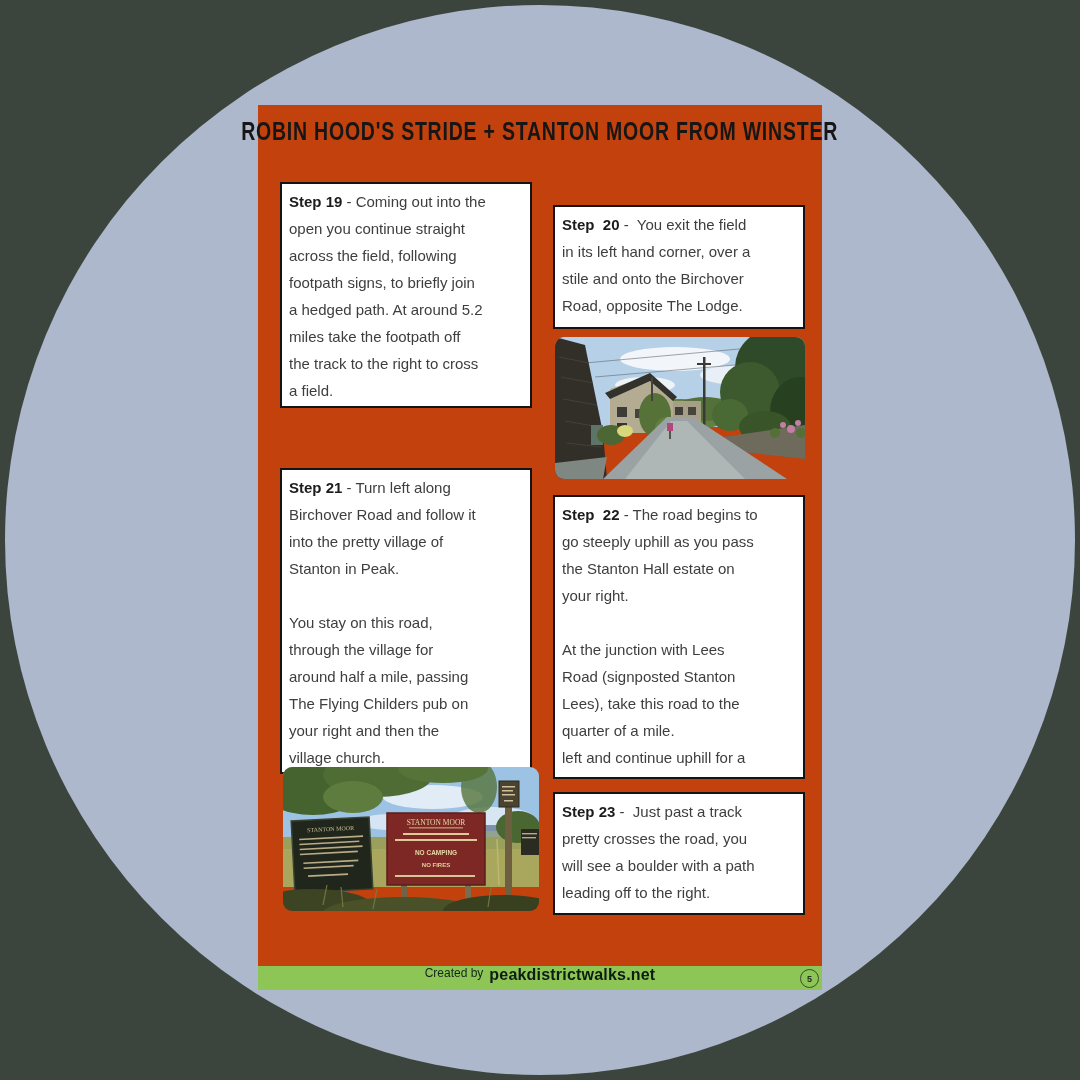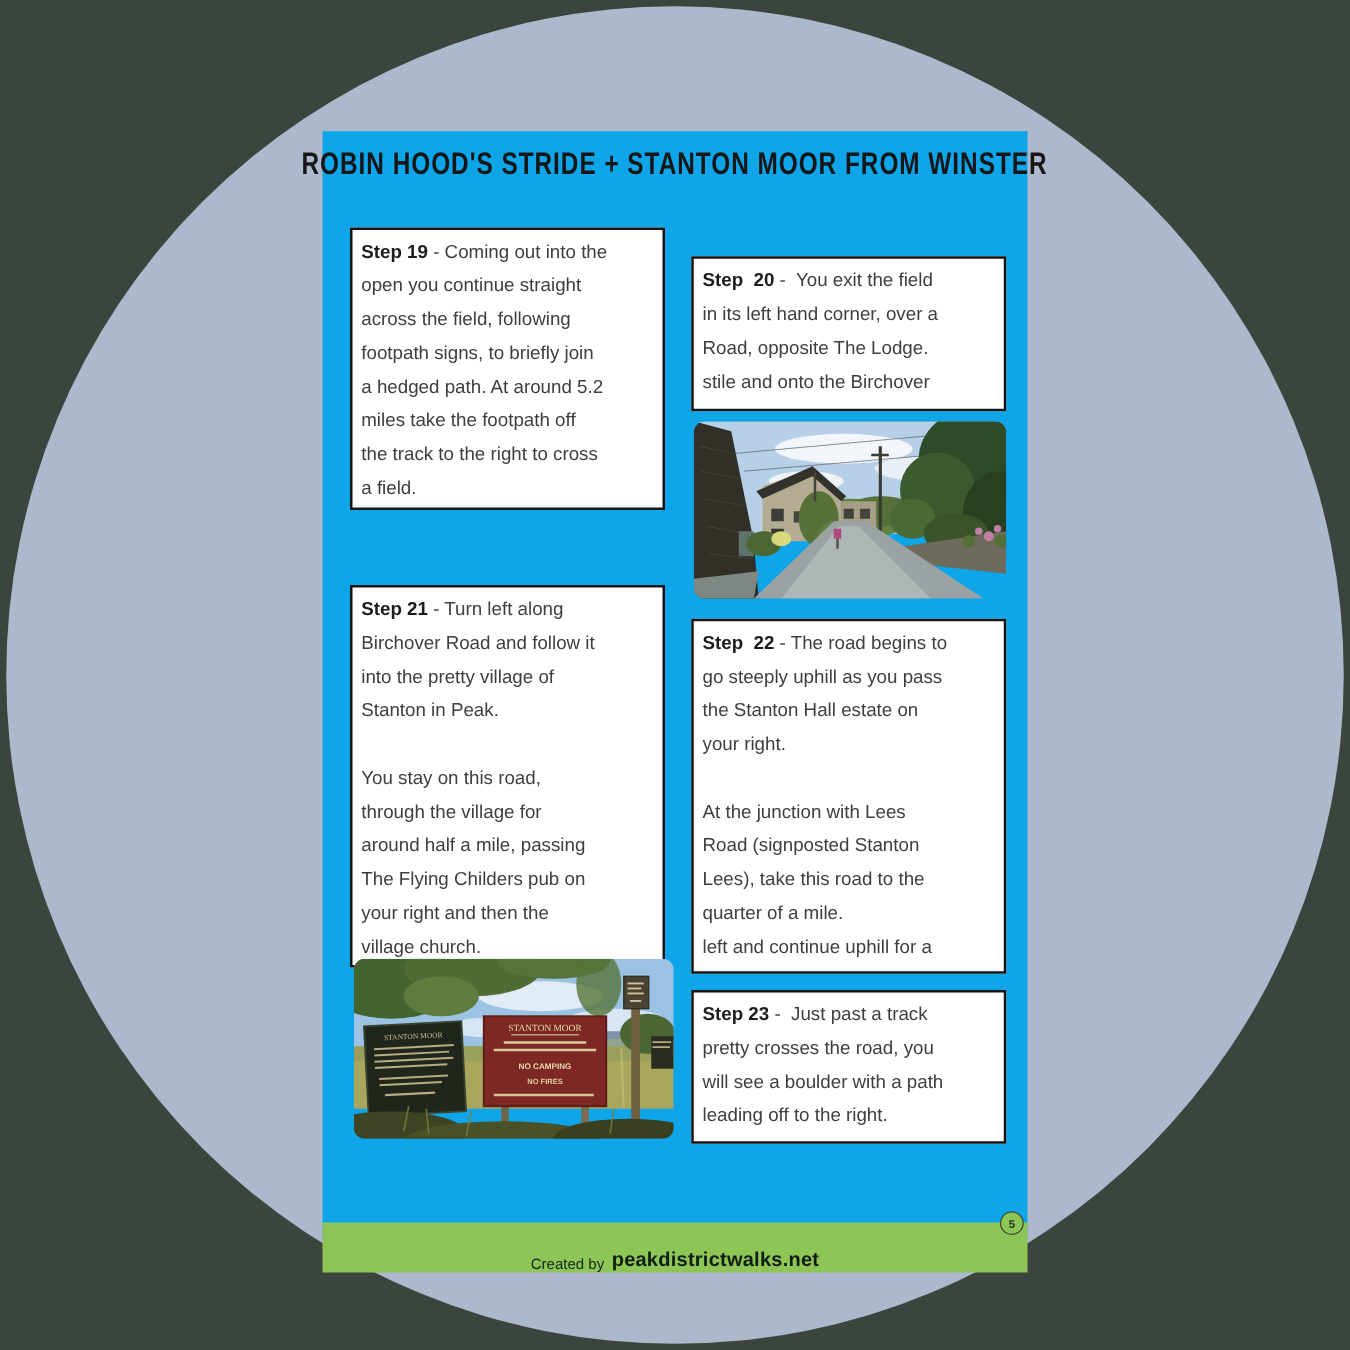--- a/index.html
+++ b/index.html
@@ -1,36 +1,36 @@
 <!DOCTYPE html>
 <html><head>
 <meta charset="utf-8">
 <style>
   html,body{margin:0;padding:0;}
   .stage{position:relative;width:1080px;height:1080px;overflow:hidden;background:#3b453e;
          font-family:"Liberation Sans",sans-serif;}
   .bg-circle{position:absolute;left:5px;top:5px;width:1070px;height:1070px;border-radius:50%;
              background:#aeb8cc;}
-  .page{position:absolute;left:258px;top:105px;width:564px;height:885px;background:#0ea5e9;}
+  .page{position:absolute;left:258px;top:105px;width:564px;height:885px;background:#c2410c;}
 
   .page-title{position:absolute;left:0;top:12px;width:564px;display:flex;justify-content:center;}
   .page-title span{display:inline-block;font-size:25px;font-weight:bold;letter-spacing:1px;
                    color:#161616;transform:scaleX(0.78);white-space:nowrap;
                    font-family:"Liberation Sans",sans-serif;}
 
   .stepbox{position:absolute;background:#fff;border:2px solid #141414;box-sizing:border-box;
            padding:4px 7px;overflow:hidden;}
   .line{white-space:pre;font-size:15px;line-height:27px;color:#3e3e3e;}
   .line strong{color:#1c1c1c;font-weight:bold;}
 
   .photo{position:absolute;border-radius:9px;overflow:hidden;}
   .photo svg{display:block;}
 
-  .footer-bar{position:absolute;left:0;top:861px;width:564px;height:40px;background:#8dc657;
-              display:flex;align-items:flex-end;justify-content:center;margin-top:12px;}
+  .footer-bar{position:absolute;left:0;top:861px;width:564px;height:24px;background:#8dc657;
+              display:flex;align-items:flex-start;justify-content:center;}
   .footer-text{color:#15241a;font-size:12px;}
   .footer-site{color:#0f1c12;font-weight:bold;font-size:16px;margin-left:6px;letter-spacing:0.2px;}
   .page-badge{position:absolute;left:542px;top:864px;width:19px;height:19px;border-radius:50%;
               background:#8dc657;border:1.5px solid #3c4a33;box-sizing:border-box;
               display:flex;align-items:center;justify-content:center;
               font-size:9px;font-weight:bold;color:#22301f;}
 </style>
 </head>
 <body>
 
@@ -152,22 +152,22 @@
             <line x1="60" y1="140" x2="58" y2="120"></line>
           <line x1="90" y1="142" x2="94" y2="122"></line>
             <line x1="205" y1="140" x2="208" y2="120"></line>
         </g>
       </svg>
     </div>
 
     <div class="stepbox" style="left:295px;top:100px;width:252px;height:124px;">
         <div class="line"><strong>Step  20</strong> -  You exit the field</div>
         <div class="line">in its left hand corner, over a</div>
+        <div class="line">stile and onto the Birchover</div>
         <div class="line">Road, opposite The Lodge.</div>
-        <div class="line">stile and onto the Birchover</div>
       </div>
 
     <div class="photo" style="left:297px;top:232px;width:250px;height:142px;">
       <svg width="250" height="142" viewBox="0 0 250 142">
 
         <rect x="0" y="0" width="250" height="90" fill="#b6d0e8"></rect>
         <ellipse cx="120" cy="22" rx="55" ry="12" fill="#f2f6fa"></ellipse>
         <ellipse cx="185" cy="38" rx="40" ry="10" fill="#e8eff6"></ellipse>
         <ellipse cx="90" cy="48" rx="30" ry="8" fill="#eef3f8"></ellipse>
 

